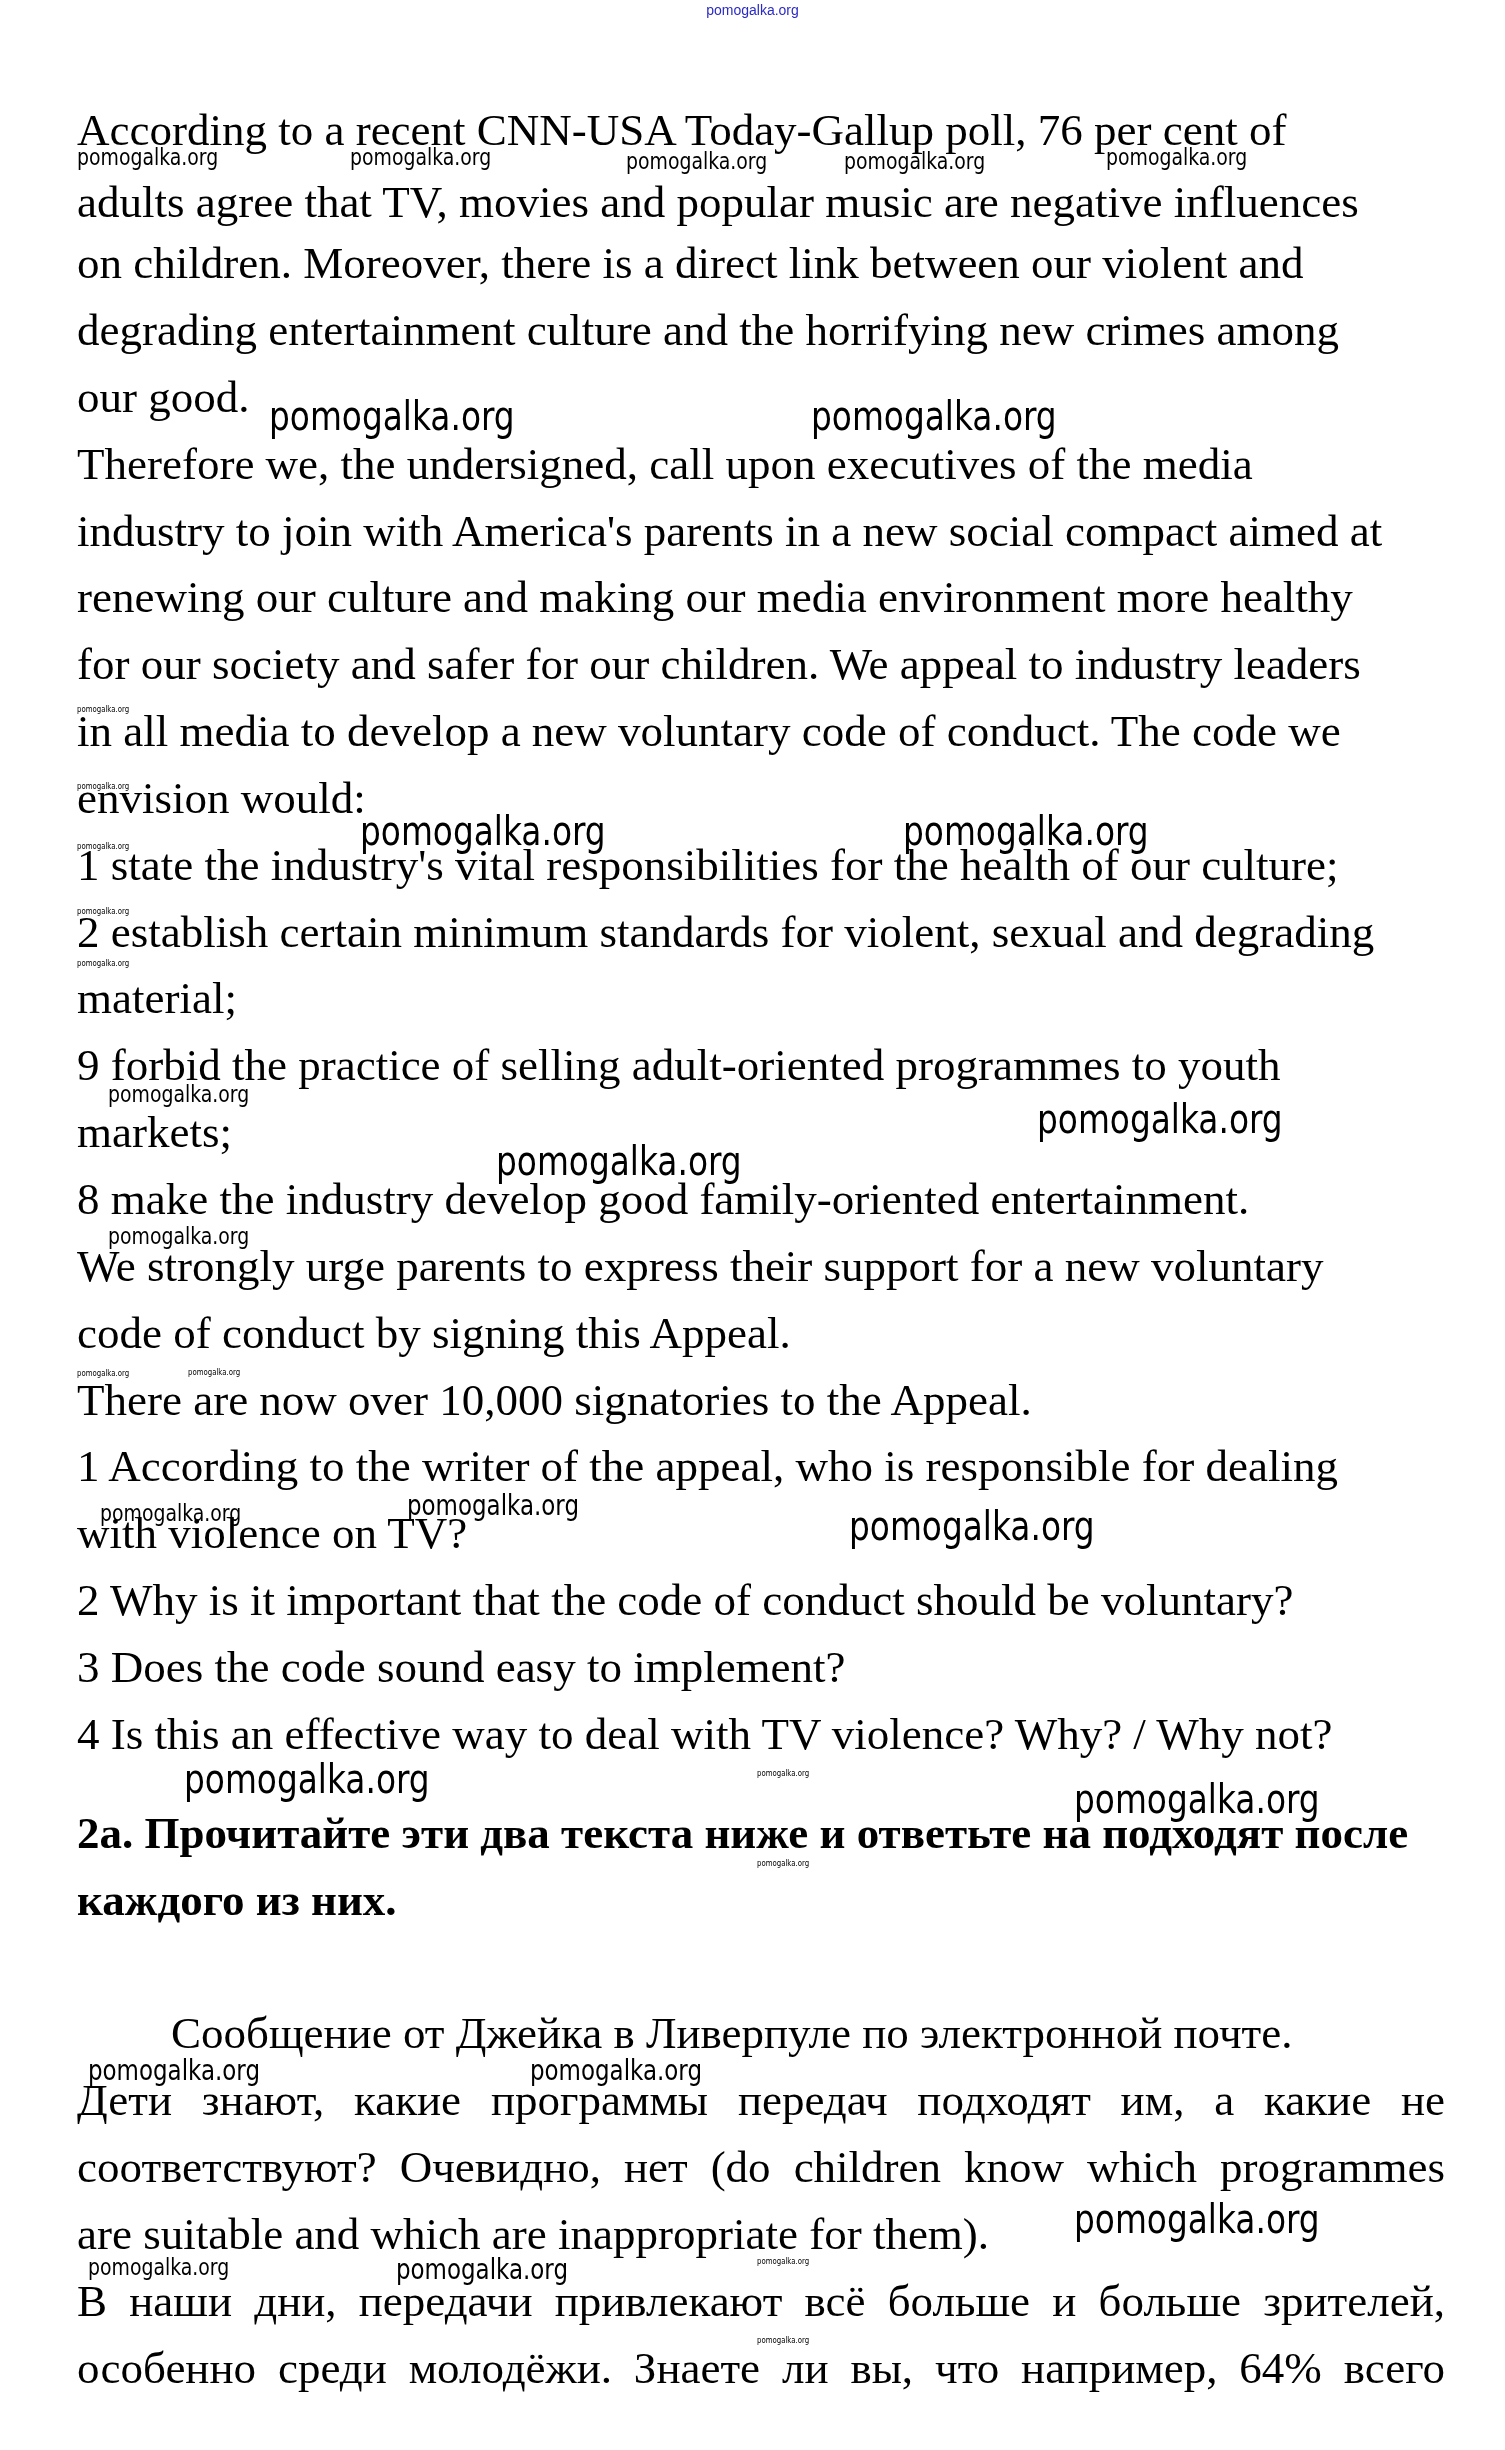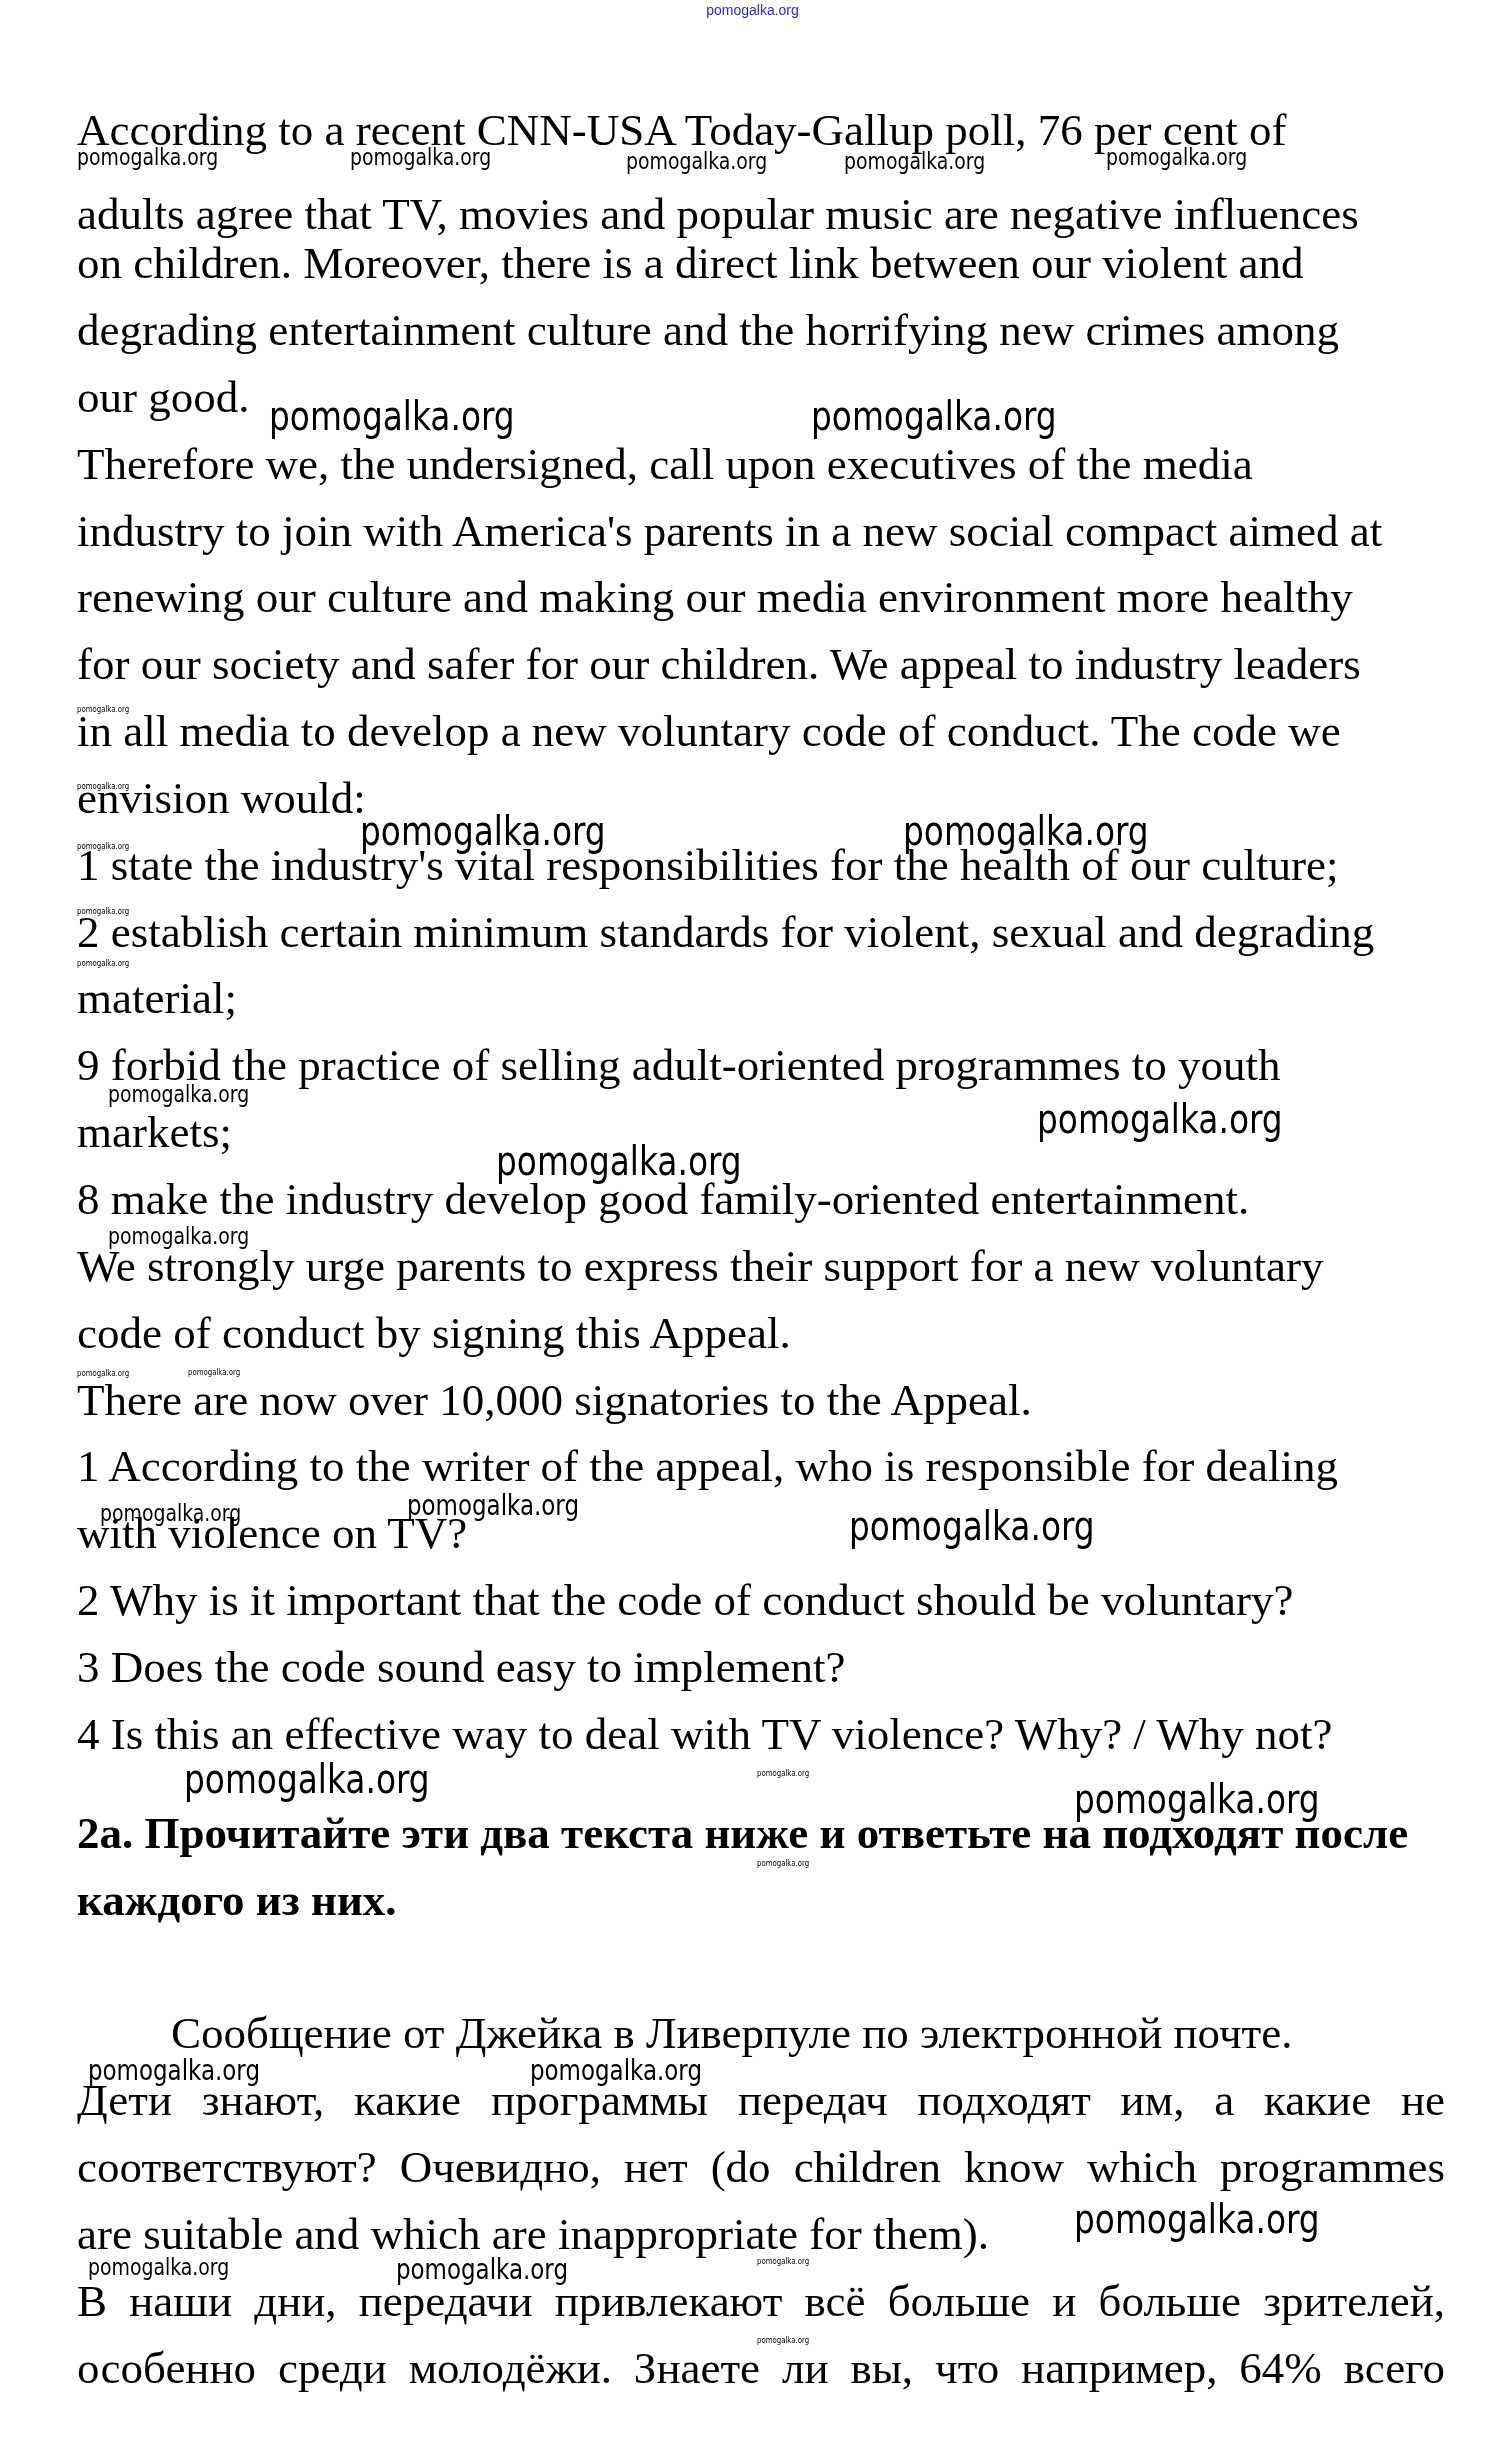--- a/index.html
+++ b/index.html
@@ -17,21 +17,21 @@
   .wm-xs { font-size:8.5px; }
   .wm-m { font-size:28px; }
 </style>
 </head>
 <body>
 
 <div class="top-wm">pomogalka.org</div>
 
 <div>
   <div class="line" style="top:108px">According to a recent CNN-USA Today-Gallup poll, 76 per cent of</div>
-  <div class="line" style="top:192px">adults agree that TV, movies and popular music are negative influences</div>
+  <div class="line" style="top:180px">adults agree that TV, movies and popular music are negative influences</div>
   <div class="line" style="top:241px">on children. Moreover, there is a direct link between our violent and</div>
   <div class="line" style="top:308px">degrading entertainment culture and the horrifying new crimes among</div>
   <div class="line" style="top:375px">our good.</div>
   <div class="line" style="top:442px">Therefore we, the undersigned, call upon executives of the media</div>
   <div class="line" style="top:509px">industry to join with America's parents in a new social compact aimed at</div>
   <div class="line" style="top:575px">renewing our culture and making our media environment more healthy</div>
   <div class="line" style="top:642px">for our society and safer for our children. We appeal to industry leaders</div>
   <div class="line" style="top:709px">in all media to develop a new voluntary code of conduct. The code we</div>
   <div class="line" style="top:776px">envision would:</div>
   <div class="line" style="top:843px">1 state the industry's vital responsibilities for the health of our culture;</div>

